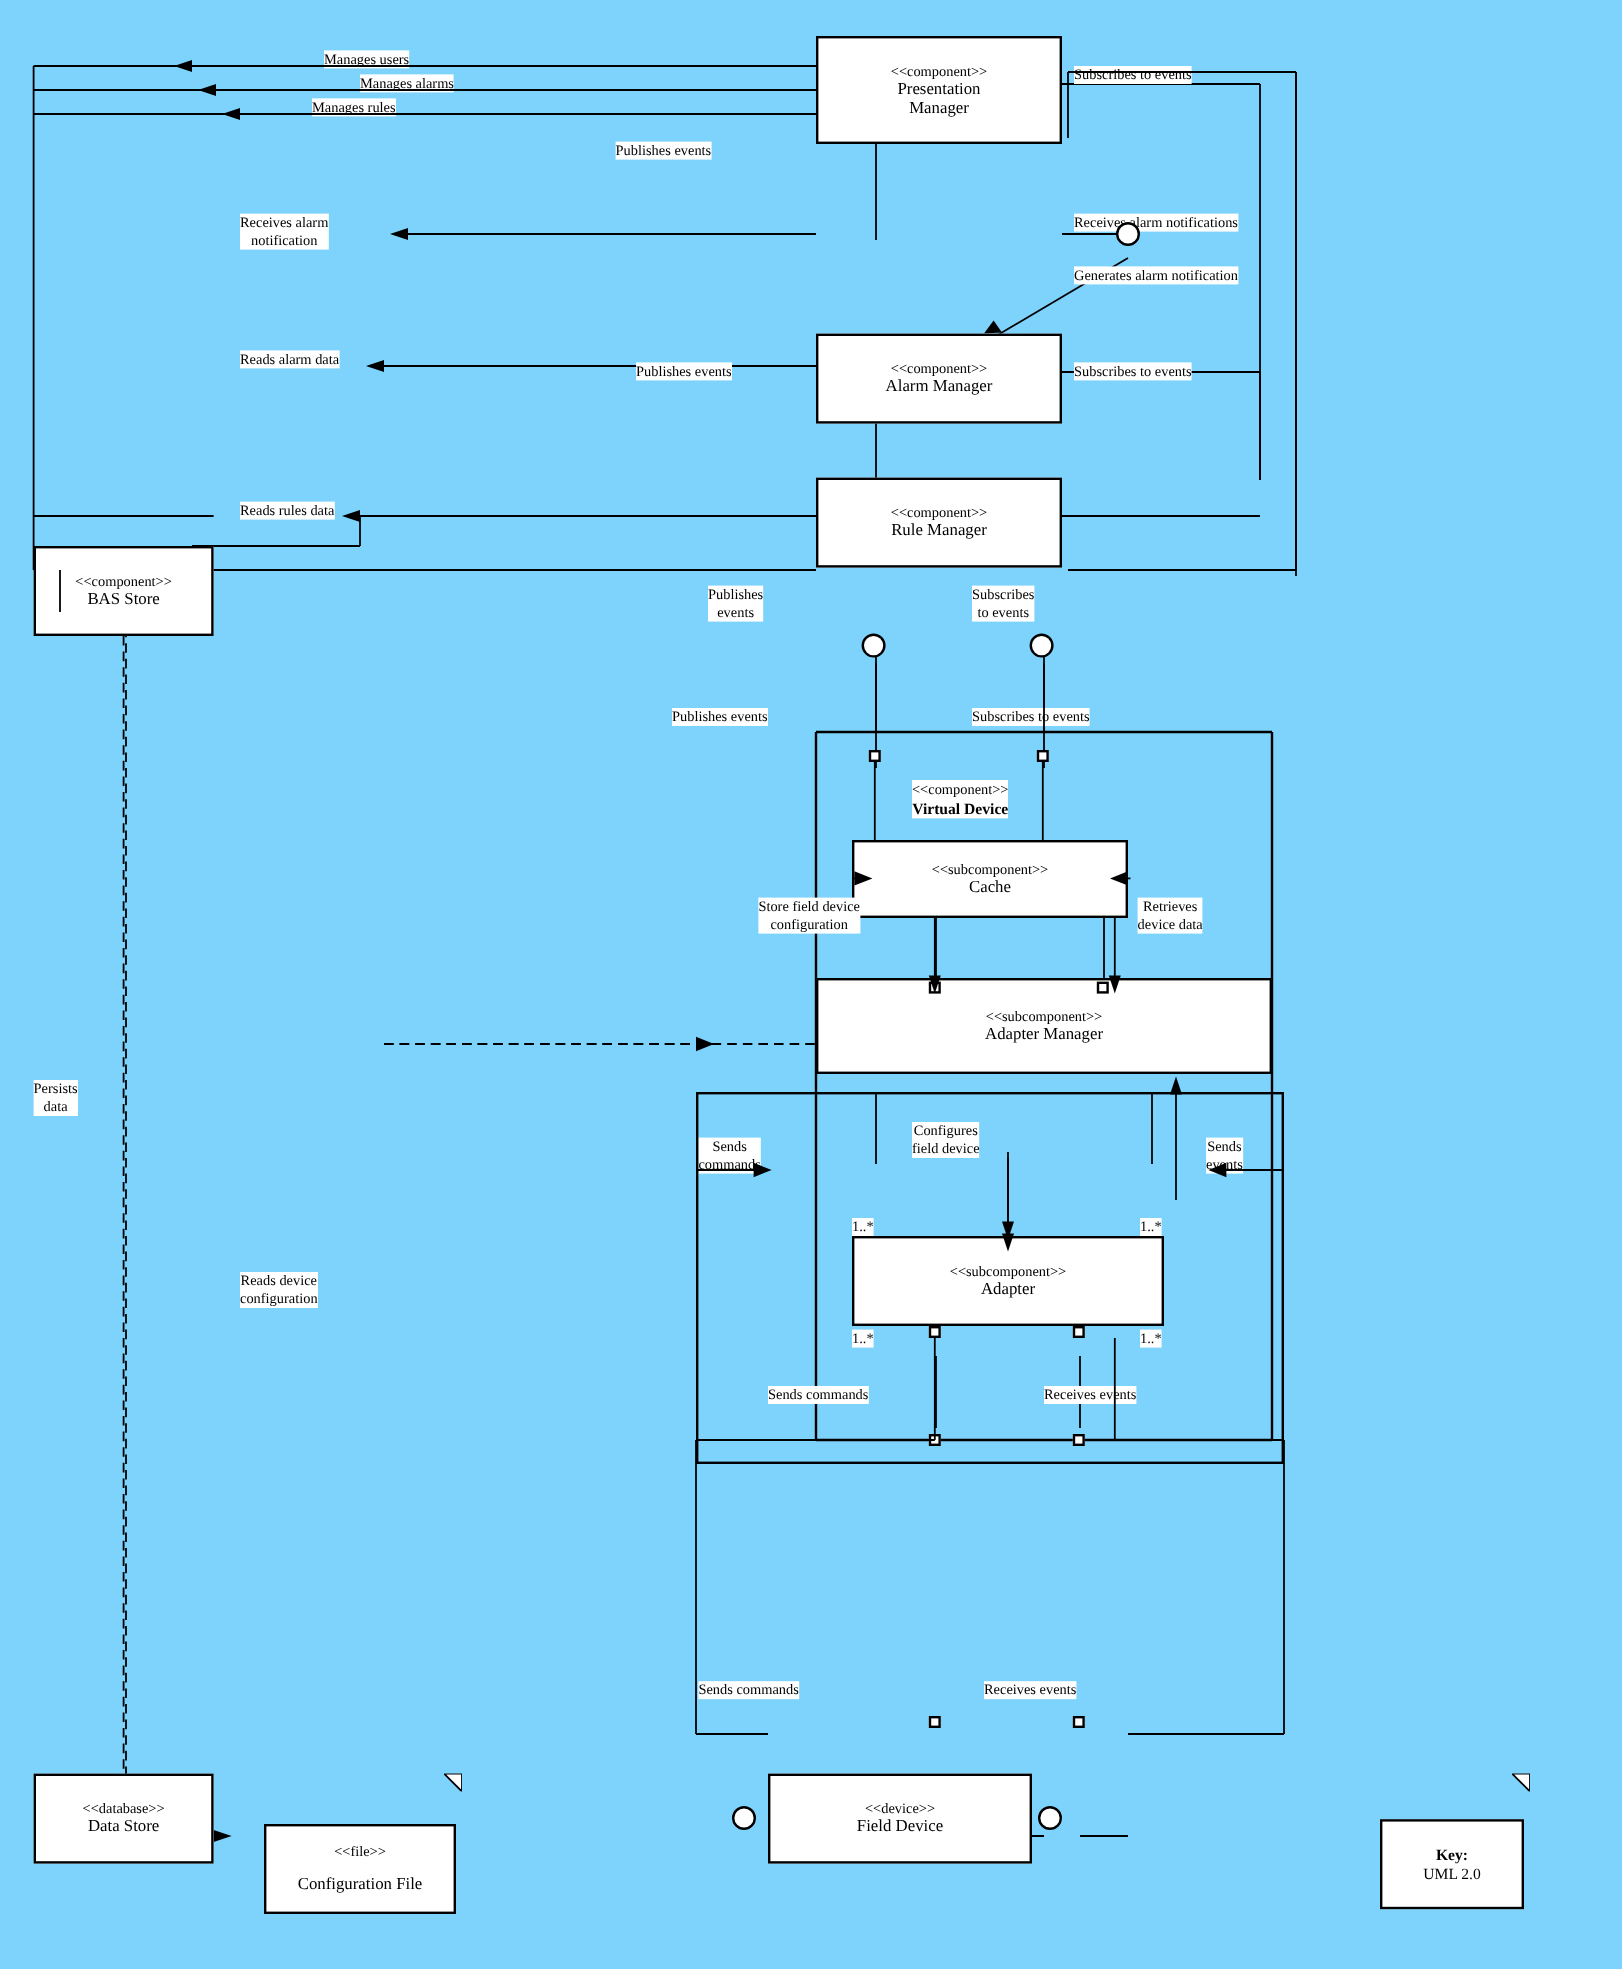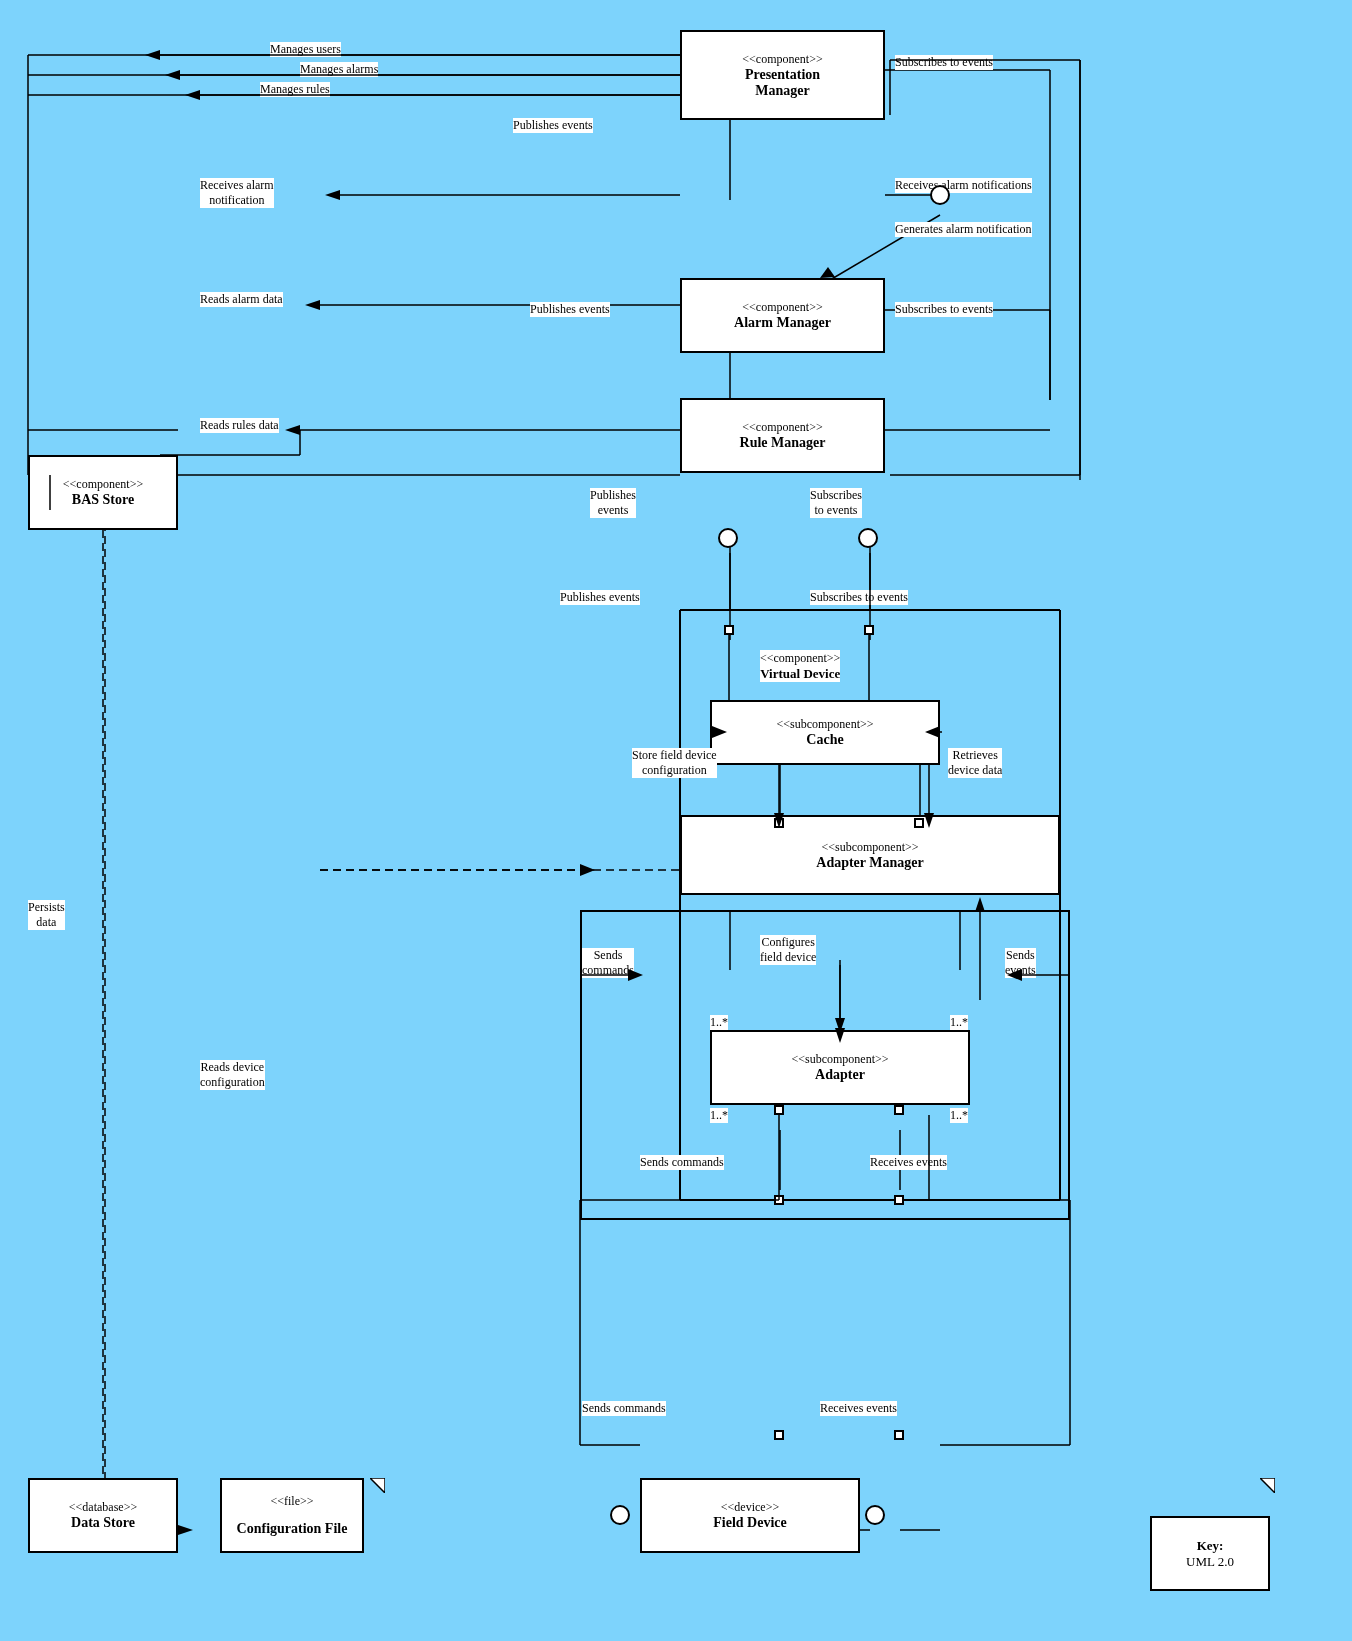--- a/index.html
+++ b/index.html
@@ -26,21 +26,21 @@
       display: flex;
       flex-direction: column;
       align-items: center;
       justify-content: center;
     }
     .box .stereotype {
       font-size: 12px;
       font-style: normal;
     }
     .box .component-name {
-      font-weight: bold;
+      font-weight: normal;
       font-size: 14px;
     }
     .label {
       position: absolute;
       font-size: 12px;
       text-align: center;
       background: #fff;
     }
     .circle {
       position: absolute;
@@ -348,21 +348,21 @@
   </div>
 
   <div class="circle" style="left:610px; top:1505px;"></div>
   <div class="circle" style="left:865px; top:1505px;"></div>
 
   <div class="box" style="left:28px; top:1478px; width:150px; height:75px;">
     <span class="stereotype">&lt;&lt;database&gt;&gt;</span>
     <span class="component-name">Data Store</span>
   </div>
 
-  <div class="box" style="left:220px; top:1478px; width:144px; height:75px;gap:12px;">
+  <div class="box" style="left:220px; top:1520px; width:160px; height:75px;gap:12px;">
     <span class="stereotype">&lt;&lt;file&gt;&gt;</span>
     <span class="component-name">Configuration File</span>
   </div>
 
   <svg style="position:absolute;top:1478px;left:370px;width:15px;height:15px;">
     <polygon points="0,0 15,0 15,15" fill="#fff" stroke="#000" stroke-width="1.5"></polygon>
   </svg>
 
   <div class="box" style="left:1150px; top:1516px; width:120px; height:75px;">
     <span style="font-weight:bold;">Key:</span>

